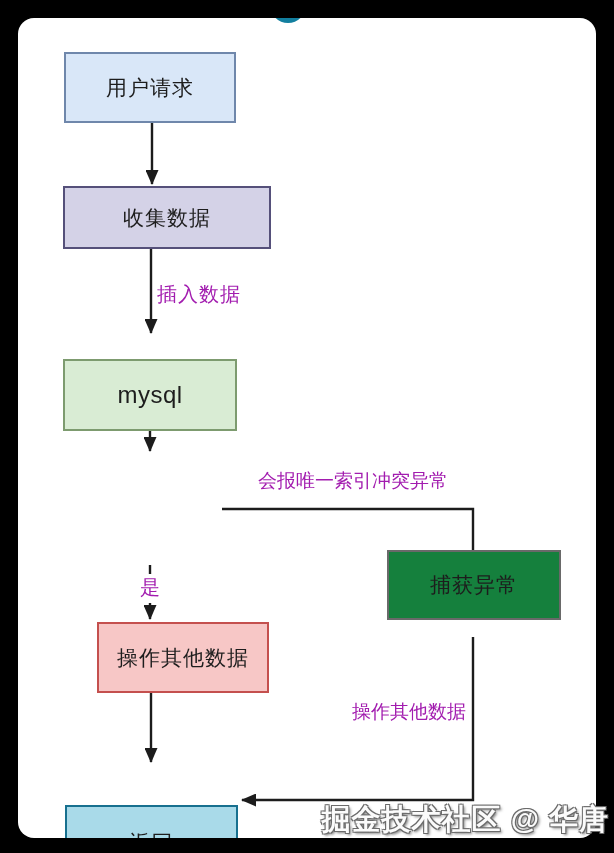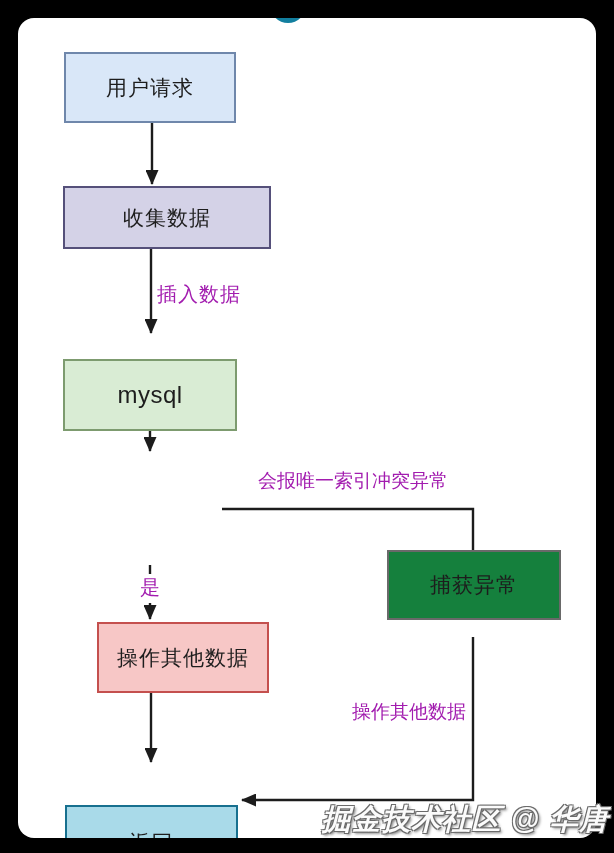--- a/index.html
+++ b/index.html
@@ -93,21 +93,20 @@
     font-size: 29px;
     font-weight: bold;
     color: #fbfbfb;
     letter-spacing: 1px;
     white-space: nowrap;
     z-index: 10;
     text-shadow:
       -1px -1px 0 #6b6b6b, 1px -1px 0 #6b6b6b,
       -1px  1px 0 #6b6b6b, 1px  1px 0 #6b6b6b,
        2px  2px 3px rgba(0,0,0,0.55);
-    font-style: italic;
   }
 </style>
 </head>
 <body>
 
 <div class="card">
 
   <svg class="connectors" viewBox="0 0 578 820" style="stroke: rgb(28, 28, 28);">
     <defs>
       <marker id="arrow" viewBox="0 0 15 13" refX="14" refY="6.5" markerUnits="userSpaceOnUse" markerWidth="15" markerHeight="13" orient="auto">

